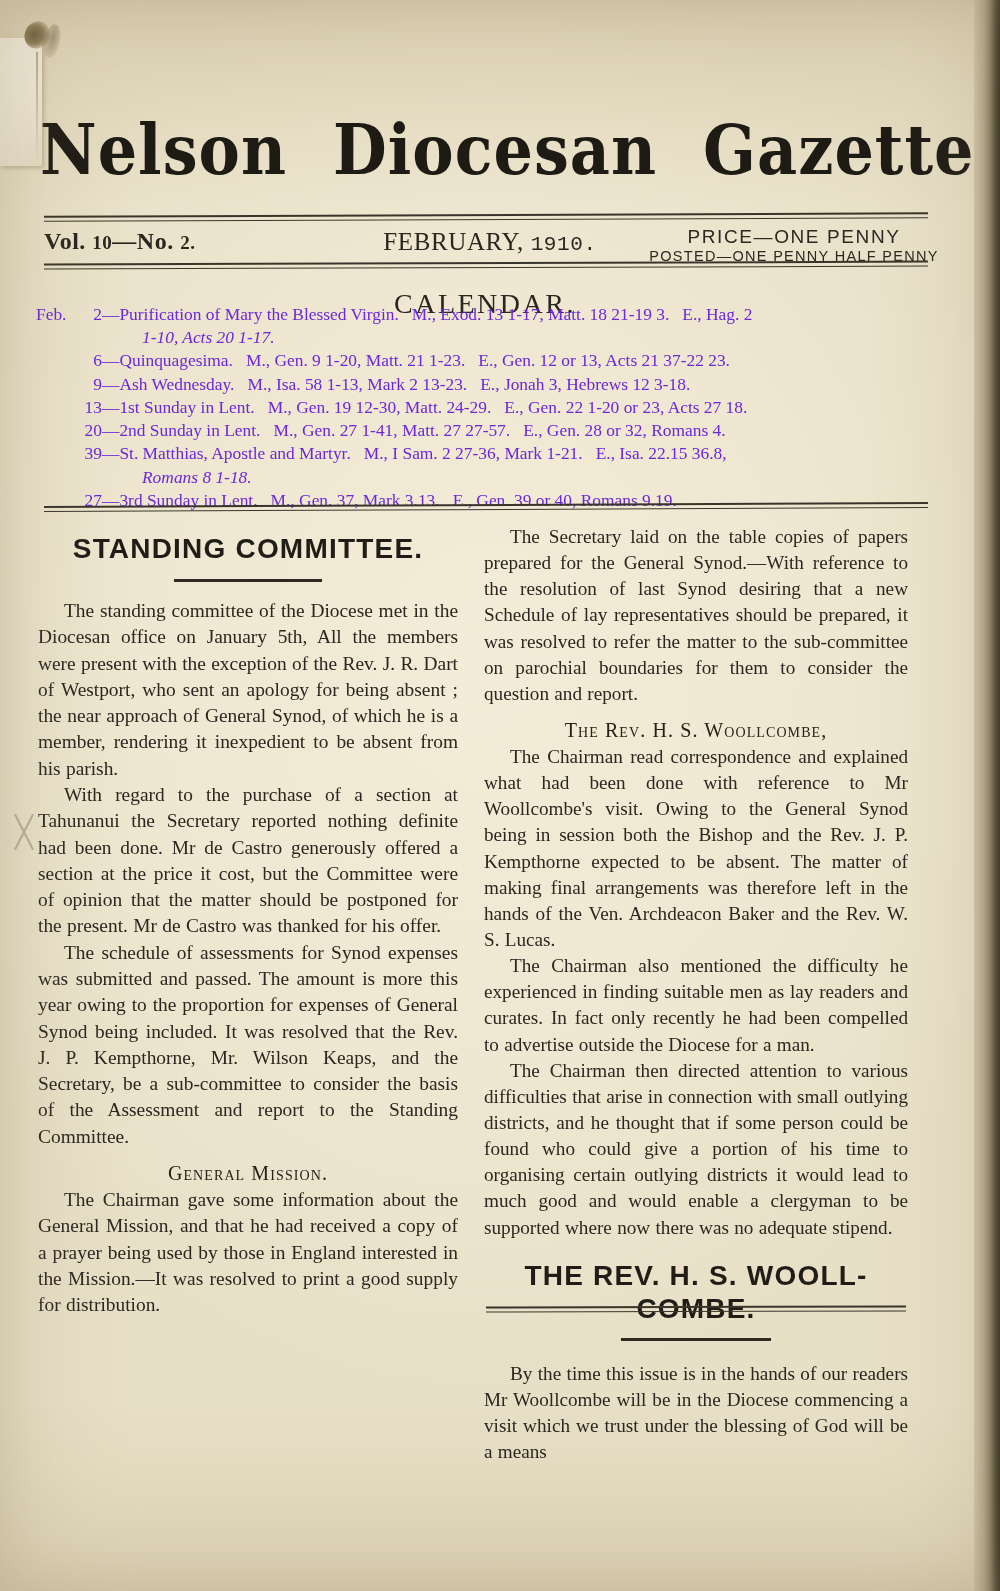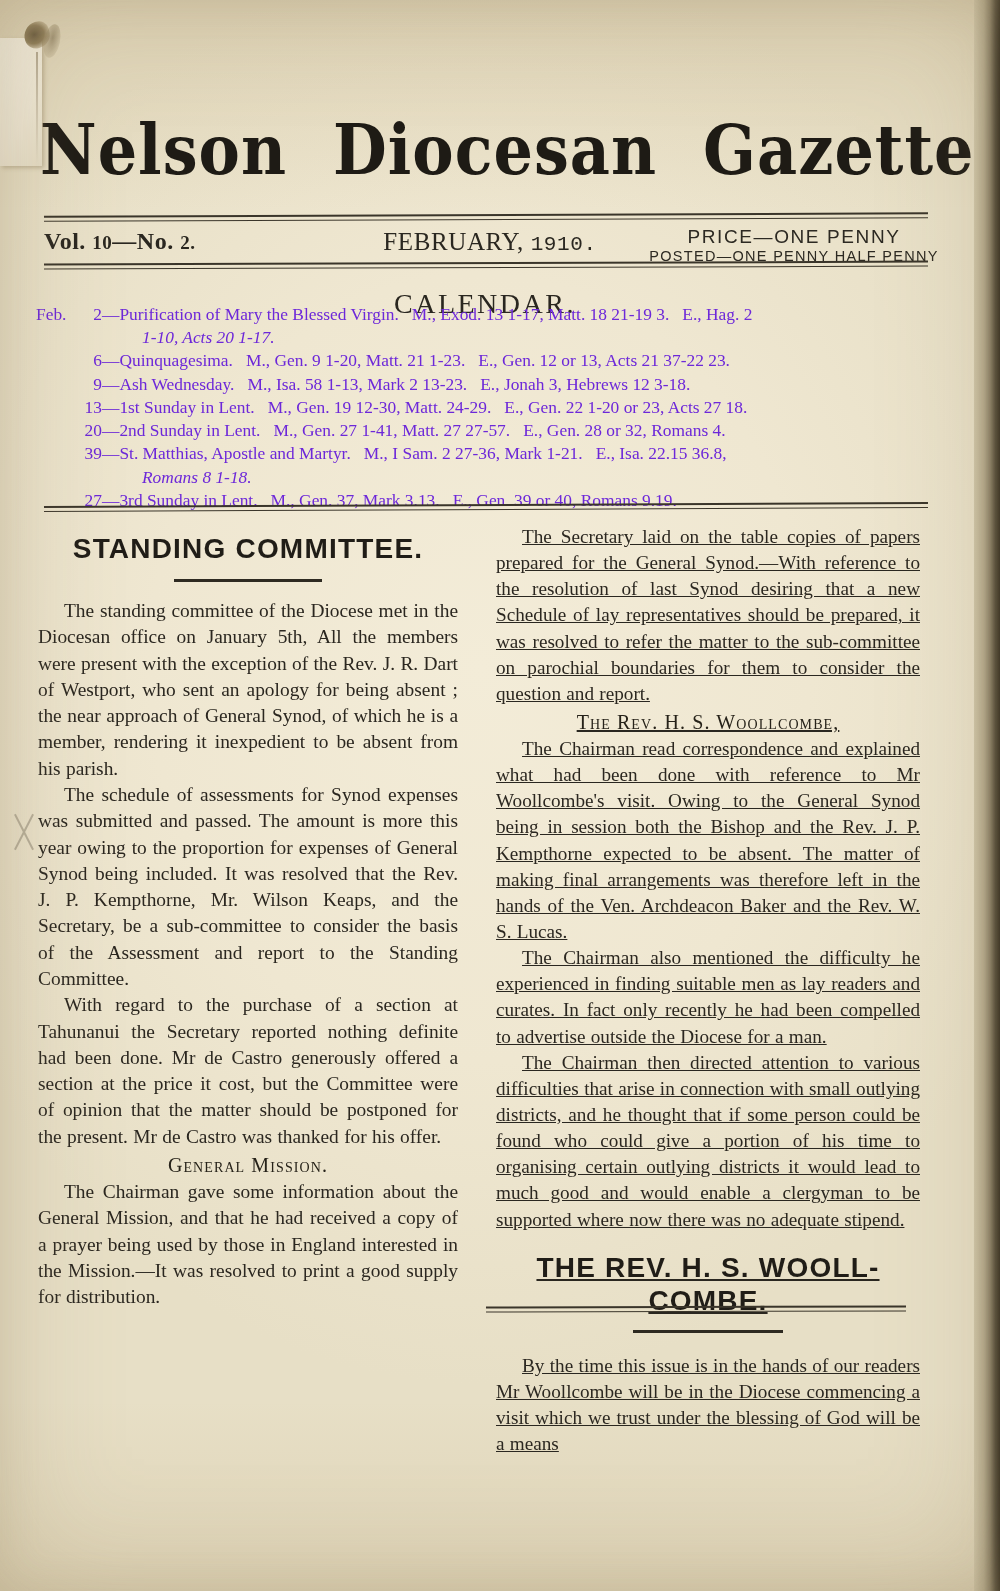--- a/index.html
+++ b/index.html
@@ -140,37 +140,37 @@
     font-size:17.4px;line-height:1.335;
     color:#6d28d9;
   }
   .cal-row{display:block;white-space:nowrap;padding-left:66px;text-indent:-66px;}
   .cal-row .mon{display:inline-block;width:40px;text-indent:0;}
   .cal-row .day{display:inline-block;width:26px;text-align:right;text-indent:0;}
   .cal-cont{display:block;padding-left:106px;white-space:nowrap;font-style:italic;}
 
   
   #col-left{position:absolute;left:38px;top:532px;width:420px;}
-  #col-right{position:absolute;left:496px;top:524px;width:424px;text-decoration:underline;}
+  #col-right{position:absolute;left:484px;top:524px;width:424px;}
 
   .head-main{
     font-family:"Liberation Sans",sans-serif;
     font-weight:bold;font-size:28px;letter-spacing:1.2px;
     text-align:center;line-height:1.18;color:#201d17;
   }
   .head-rule{
     width:150px;height:3px;background:#2e2a21;margin:13px auto 20px auto;
   }
   .head-rule.short{width:148px;margin-top:14px;margin-bottom:16px;}
   .subhead{
     text-align:center;
     font-family:"Liberation Serif",serif;
     font-size:20px;letter-spacing:1.1px;
     font-variant:small-caps;
-    margin:4px 0 2px 0;
+    margin:12px 0 2px 0;
     color:#262219;
   }
   p.body{
     margin:0;
     font-family:"Liberation Serif",serif;
     font-size:19.4px;
     line-height:1.355;
     text-align:justify;
     text-indent:26px;
     color:#2b2720;
@@ -259,22 +259,22 @@
     <div class="rule-dbl" id="rule-after-cal">
       <div class="r1"></div>
         <div class="r2"></div>
     </div>
 
     <div id="col-left">
       <div class="head-main">STANDING COMMITTEE.</div>
       <div class="head-rule short"></div>
 
       <p class="body">The standing committee of the Diocese met in the Diocesan office on January 5th, All the members were present with the exception of the Rev. J. R. Dart of Westport, who sent an apology for being absent ; the near approach of General Synod, of which he is a member, rendering it inexpedient to be absent from his parish.</p>
+      <p class="body">With regard to the purchase of a section at Tahunanui the Secretary reported nothing definite had been done. Mr de Castro generously offered a section at the price it cost, but the Committee were of opinion that the matter should be postponed for the present. Mr de Castro was thanked for his offer.</p>
       <p class="body">The schedule of assessments for Synod expenses was submitted and passed. The amount is more this year owing to the proportion for expenses of General Synod being included. It was resolved that the Rev. J. P. Kempthorne, Mr. Wilson Keaps, and the Secretary, be a sub-committee to consider the basis of the Assessment and report to the Standing Committee.</p>
-      <p class="body">With regard to the purchase of a section at Tahunanui the Secretary reported nothing definite had been done. Mr de Castro generously offered a section at the price it cost, but the Committee were of opinion that the matter should be postponed for the present. Mr de Castro was thanked for his offer.</p>
 
       <div class="subhead">General Mission.</div>
 
       <p class="body">The Chairman gave some information about the General Mission, and that he had received a copy of a prayer being used by those in England interested in the Mission.—It was resolved to print a good supply for distribution.</p>
     </div>
 
     <div id="col-right">
       <p class="body">The Secretary laid on the table copies of papers prepared for the General Synod.—With reference to the resolution of last Synod desiring that a new Schedule of lay representatives should be prepared, it was resolved to refer the matter to the sub-committee on parochial boundaries for them to consider the question and report.</p>
 
       <div class="subhead">The Rev. H. S. Woollcombe,</div>

